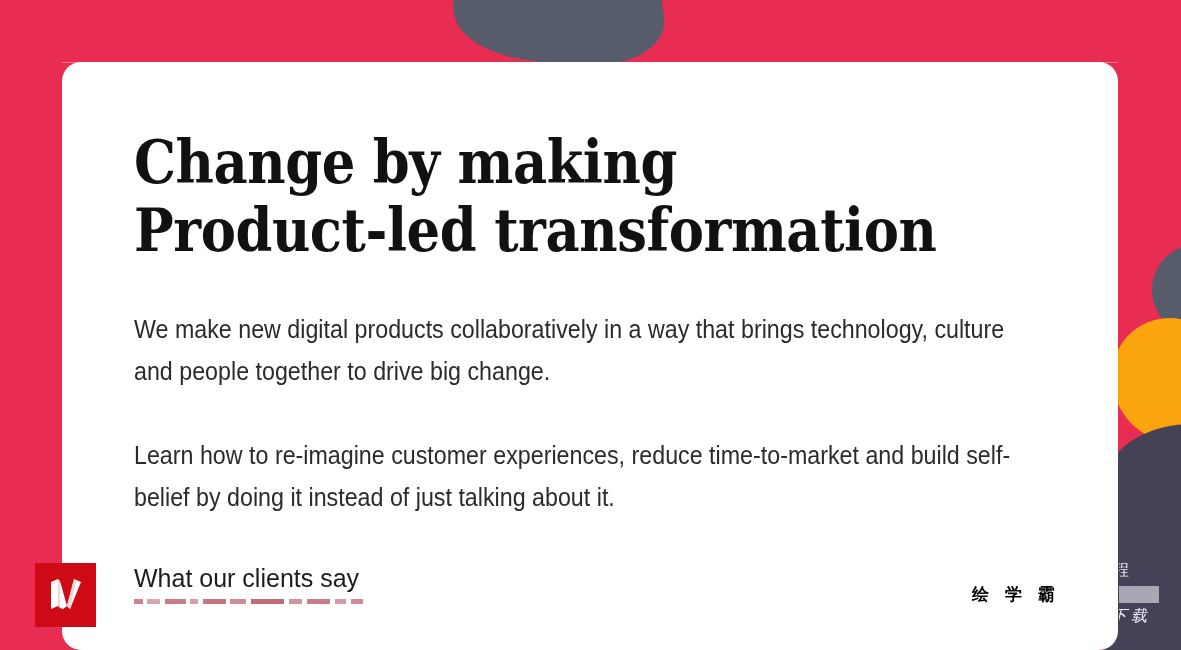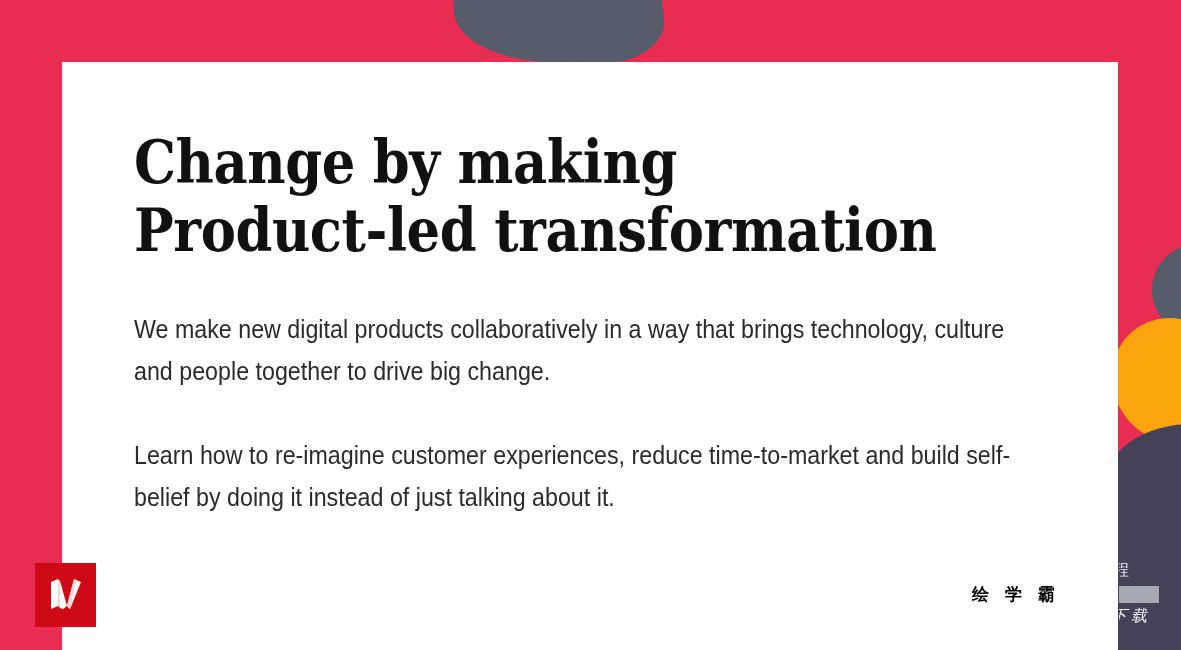--- a/index.html
+++ b/index.html
@@ -71,20 +71,21 @@
   }
 
   
   .card {
     position: absolute;
     left: 62px;
     top: 62px;
     width: 1056px;
     height: 588px;
     background: #ffffff;
+    border-radius: 19px;
   }
 
   .card-inner {
     position: absolute;
     left: 72px;
     top: 66px;
     right: 40px;
   }
 
   .headline {
@@ -229,20 +230,24 @@
 
     <div class="card-inner">
 
       <h1 class="headline">Change by making
 Product-led transformation</h1>
 
       <p class="body-para para-1">We make new digital products collaboratively in a way that brings technology, culture and people together to drive big change.</p>
 
       <p class="body-para para-2">Learn how to re-imagine customer experiences, reduce time-to-market and build self-belief by doing it instead of just talking about it.</p>
 
+      <div class="clients-link-wrap">
+        <a href="#" class="clients-link">What our clients say</a>
+        <span class="clients-underline"></span>
+      </div>
 
     </div>
   </div>
 
   <div class="logo">
     <svg width="40" height="40" viewBox="0 0 40 40" aria-hidden="true">
       <path d="M5 7 L12 4 L12 31 L5 34 Z" fill="#ffffff"></path>
       <path d="M12 4 L14 6 L14 33 L12 31 Z" fill="#f0d5d5"></path>
       <path d="M14 6 L21 31 L17 34 L14 33 Z" fill="#ffffff"></path>
       <path d="M21 31 L28 4 L35 7 L24 34 Z" fill="#ffffff"></path>

